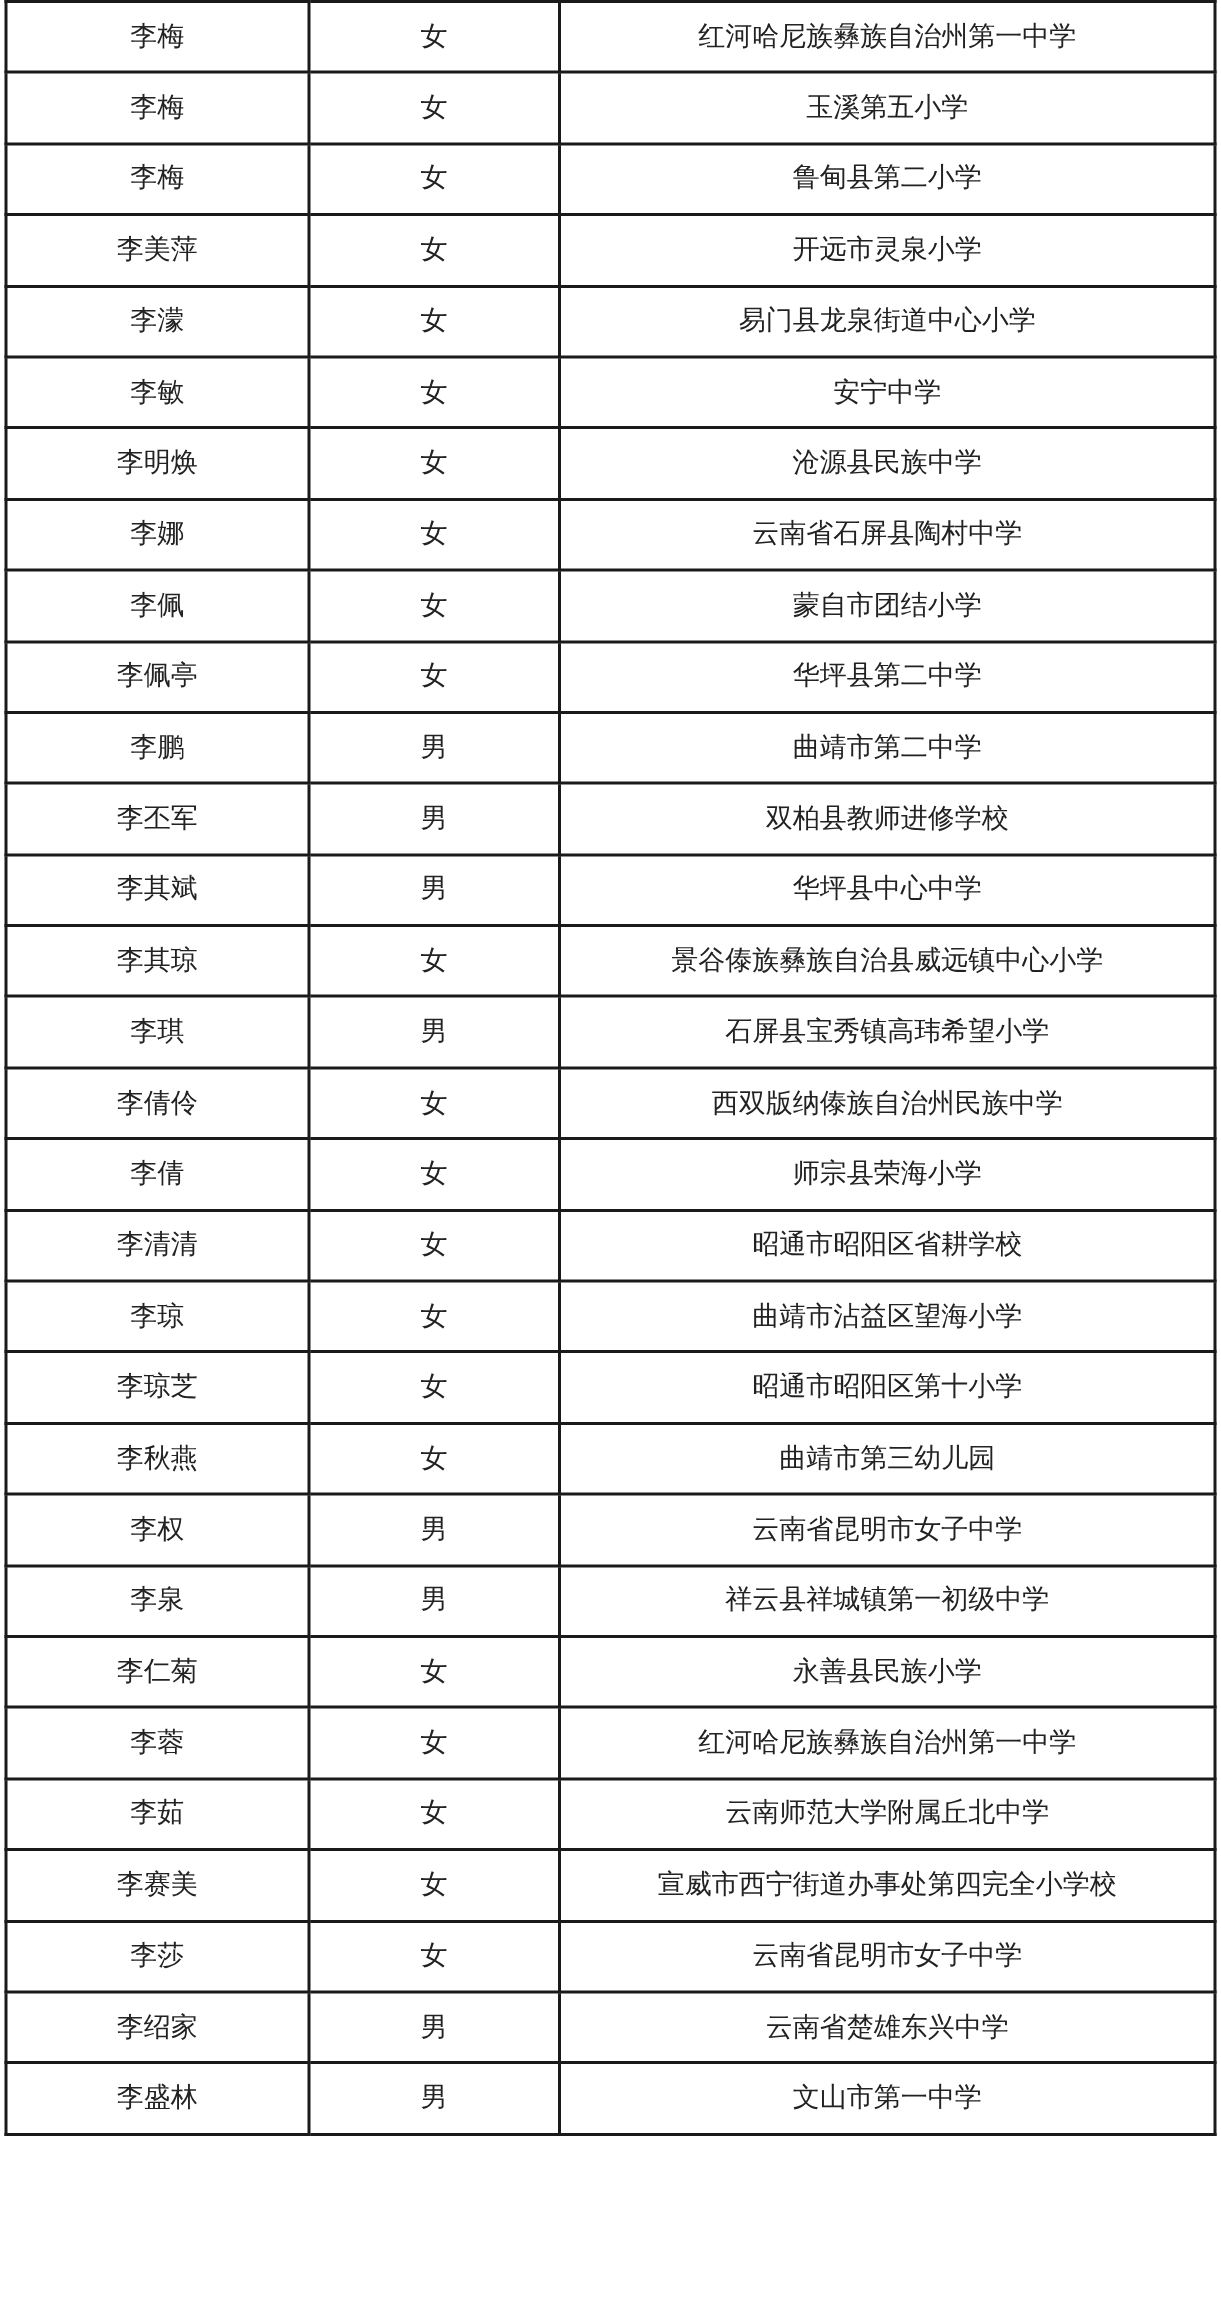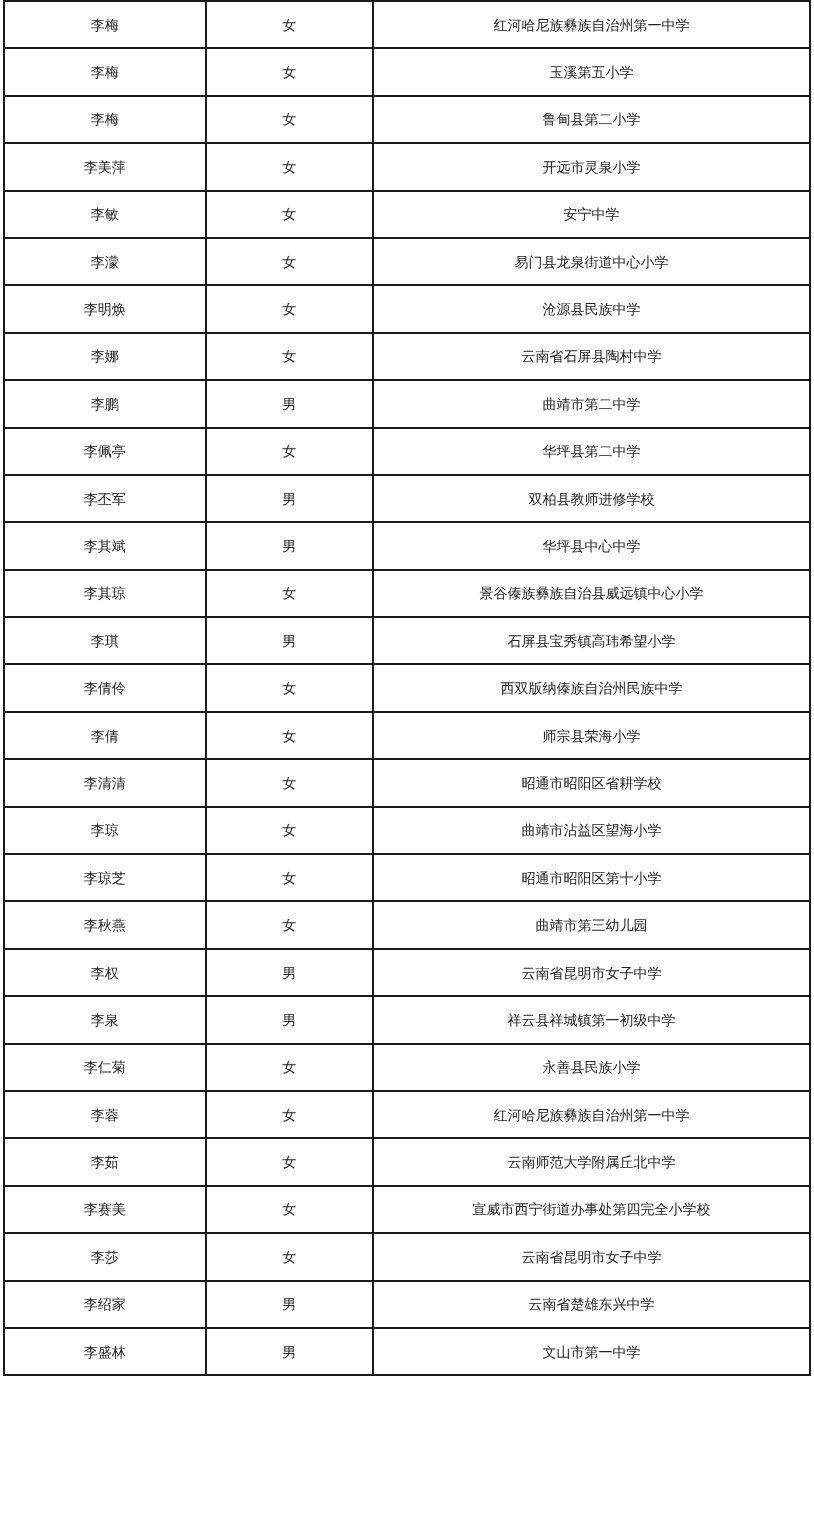--- a/index.html
+++ b/index.html
@@ -2,21 +2,21 @@
 <html><head>
 <meta charset="utf-8">
 <style>
   html, body { margin:0; padding:0; background:#ffffff; }
   body { width:814px; height:1532px; overflow:hidden; position:relative; }
   table {
     position:absolute; left:3px; top:0px;
     border-collapse:collapse;
     width:808px;
     font-family:"DejaVu Serif","Liberation Serif",serif;
-    font-size:14px; color:#222;
+    font-size:18px; color:#222;
   }
   td {
     border:2px solid #1a1a1a;
     height:45.4px;
     text-align:center;
     vertical-align:middle;
     padding:0;
     line-height:1;
   }
   td.c1 { width:200px; }
@@ -43,48 +43,53 @@
         <td class="c1">李梅</td>
         <td class="c2">女</td>
         <td class="c3">鲁甸县第二小学</td>
       </tr>
       <tr>
         <td class="c1">李美萍</td>
         <td class="c2">女</td>
         <td class="c3">开远市灵泉小学</td>
       </tr>
       <tr>
+        <td class="c1">李濛</td>
+        <td class="c2">女</td>
+        <td class="c3">易门县龙泉街道中心小学</td>
+      </tr>
+      <tr>
         <td class="c1">李敏</td>
         <td class="c2">女</td>
         <td class="c3">安宁中学</td>
-      </tr>
-      <tr>
-        <td class="c1">李濛</td>
-        <td class="c2">女</td>
-        <td class="c3">易门县龙泉街道中心小学</td>
       </tr>
       <tr>
         <td class="c1">李明焕</td>
         <td class="c2">女</td>
         <td class="c3">沧源县民族中学</td>
       </tr>
       <tr>
         <td class="c1">李娜</td>
         <td class="c2">女</td>
         <td class="c3">云南省石屏县陶村中学</td>
       </tr>
       <tr>
-        <td class="c1">李鹏</td>
-        <td class="c2">男</td>
-        <td class="c3">曲靖市第二中学</td>
+        <td class="c1">李佩</td>
+        <td class="c2">女</td>
+        <td class="c3">蒙自市团结小学</td>
       </tr>
       <tr>
         <td class="c1">李佩亭</td>
         <td class="c2">女</td>
         <td class="c3">华坪县第二中学</td>
+      </tr>
+      <tr>
+        <td class="c1">李鹏</td>
+        <td class="c2">男</td>
+        <td class="c3">曲靖市第二中学</td>
       </tr>
       <tr>
         <td class="c1">李丕军</td>
         <td class="c2">男</td>
         <td class="c3">双柏县教师进修学校</td>
       </tr>
       <tr>
         <td class="c1">李其斌</td>
         <td class="c2">男</td>
         <td class="c3">华坪县中心中学</td>

